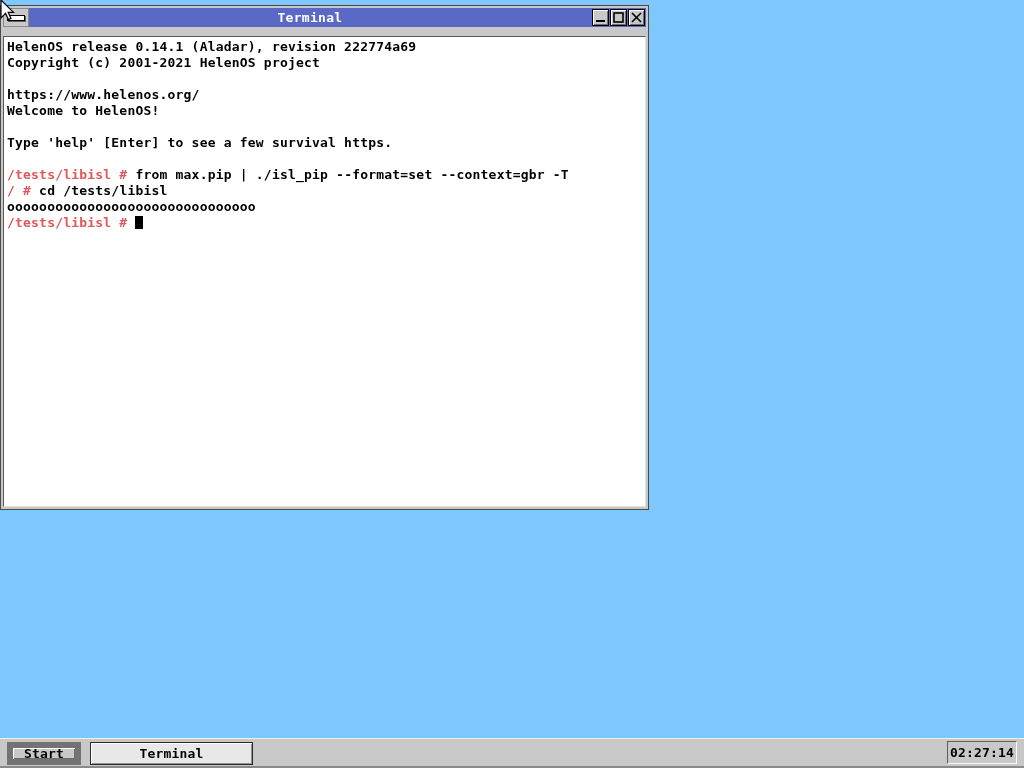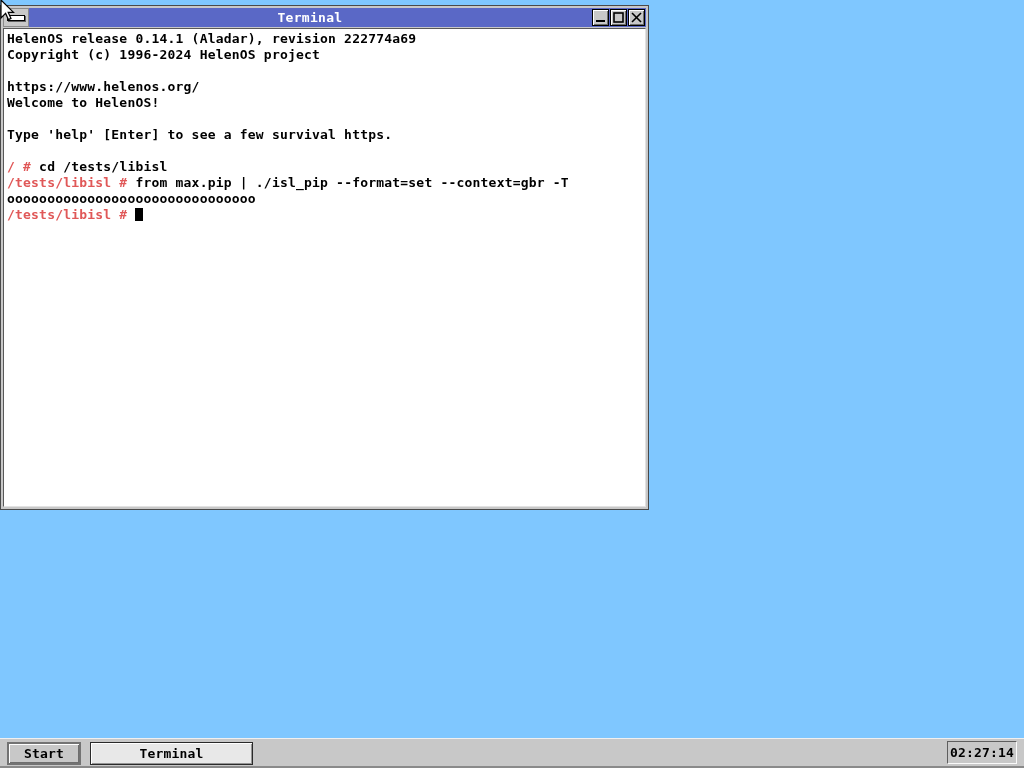--- a/index.html
+++ b/index.html
@@ -48,21 +48,21 @@
     width:17px;height:17px;margin-left:1px;
     background:var(--chrome);
     border:1px solid #000;
     box-shadow:inset 1px 1px 0 #ffffff, inset -1px -1px 0 #6e6e6e;
     display:flex;align-items:center;justify-content:center;
     cursor:default;
   }
   .win-btn svg{display:block;}
 
   .term-content{
-    flex:1;margin-top:1px;
+    flex:1;margin-top:9px;
     background:#ffffff;
     border:1px solid;border-color:#585858 #e2e2e2 #e2e2e2 #585858;
     padding:2px 0 0 3px;
     overflow:hidden;
   }
   .tline{
     font-size:13px;font-weight:bold;line-height:16px;letter-spacing:.2px;
     white-space:pre;color:#000;
   }
   .seg-prompt{color:var(--prompt);}
@@ -81,21 +81,21 @@
   }
   .tb-btn{
     height:23px;font-weight:bold;font-size:13px;letter-spacing:.2px;color:#000;
     display:flex;align-items:center;justify-content:center;
     font-family:"DejaVu Sans Mono","Liberation Mono",monospace;
     cursor:default;
   }
   .start-btn{
     margin-left:7px;width:74px;
     background:var(--chrome);
-    border:2px solid #737373;
+    border:6px solid #737373;
     box-shadow:inset 1px 1px 0 #ffffff, inset -1px -1px 0 #6e6e6e;
   }
   .task-btn{
     margin-left:9px;width:163px;
     background:#e8e8e8;
     border:1px solid #2a2a2a;
     box-shadow:inset 1px 1px 0 #ffffff, inset -1px -1px 0 #949494;
   }
   .clock{
     position:absolute;right:7px;top:3px;width:70px;height:23px;
@@ -131,29 +131,29 @@
       <div class="win-btn">
         <svg width="11" height="11" viewBox="0 0 11 11">
             <line x1="1" y1="1" x2="10" y2="10" stroke="#000" stroke-width="1.6"></line>
             <line x1="10" y1="1" x2="1" y2="10" stroke="#000" stroke-width="1.6"></line>
           </svg>
       </div>
     </div>
   </div>
   <div class="term-content">
       <div class="tline"><span class="seg-norm">HelenOS release 0.14.1 (Aladar), revision 222774a69</span></div>
-      <div class="tline"><span class="seg-norm">Copyright (c) 1996-2024 HelenOS project</span></div>
+      <div class="tline"><span class="seg-norm">Copyright (c) 2001-2021 HelenOS project</span></div>
       <div class="tline"> </div>
       <div class="tline"><span class="seg-norm">https://www.helenos.org/</span></div>
       <div class="tline"><span class="seg-norm">Welcome to HelenOS!</span></div>
       <div class="tline"> </div>
       <div class="tline"><span class="seg-norm">Type 'help' [Enter] to see a few survival https.</span></div>
       <div class="tline"> </div>
+      <div class="tline"><span class="seg-prompt">/tests/libisl # </span><span class="seg-norm">from max.pip | ./isl_pip --format=set --context=gbr -T</span></div>
       <div class="tline"><span class="seg-prompt">/ # </span><span class="seg-norm">cd /tests/libisl</span></div>
-      <div class="tline"><span class="seg-prompt">/tests/libisl # </span><span class="seg-norm">from max.pip | ./isl_pip --format=set --context=gbr -T</span></div>
       <div class="tline"><span class="seg-norm">ooooooooooooooooooooooooooooooo</span></div>
       <div class="tline"><span class="seg-prompt">/tests/libisl # </span><span class="cursor"></span></div>
     </div>
 </div>
 
 <div class="taskbar">
   <div class="tb-btn start-btn">Start</div>
   <div class="tb-btn task-btn">Terminal</div>
   <div class="clock">02:27:14</div>
 </div>

